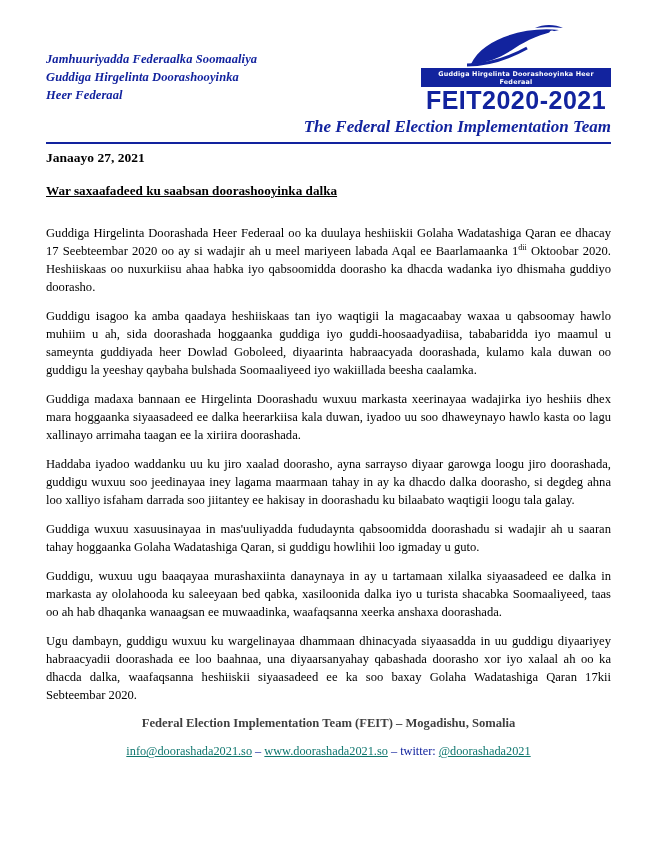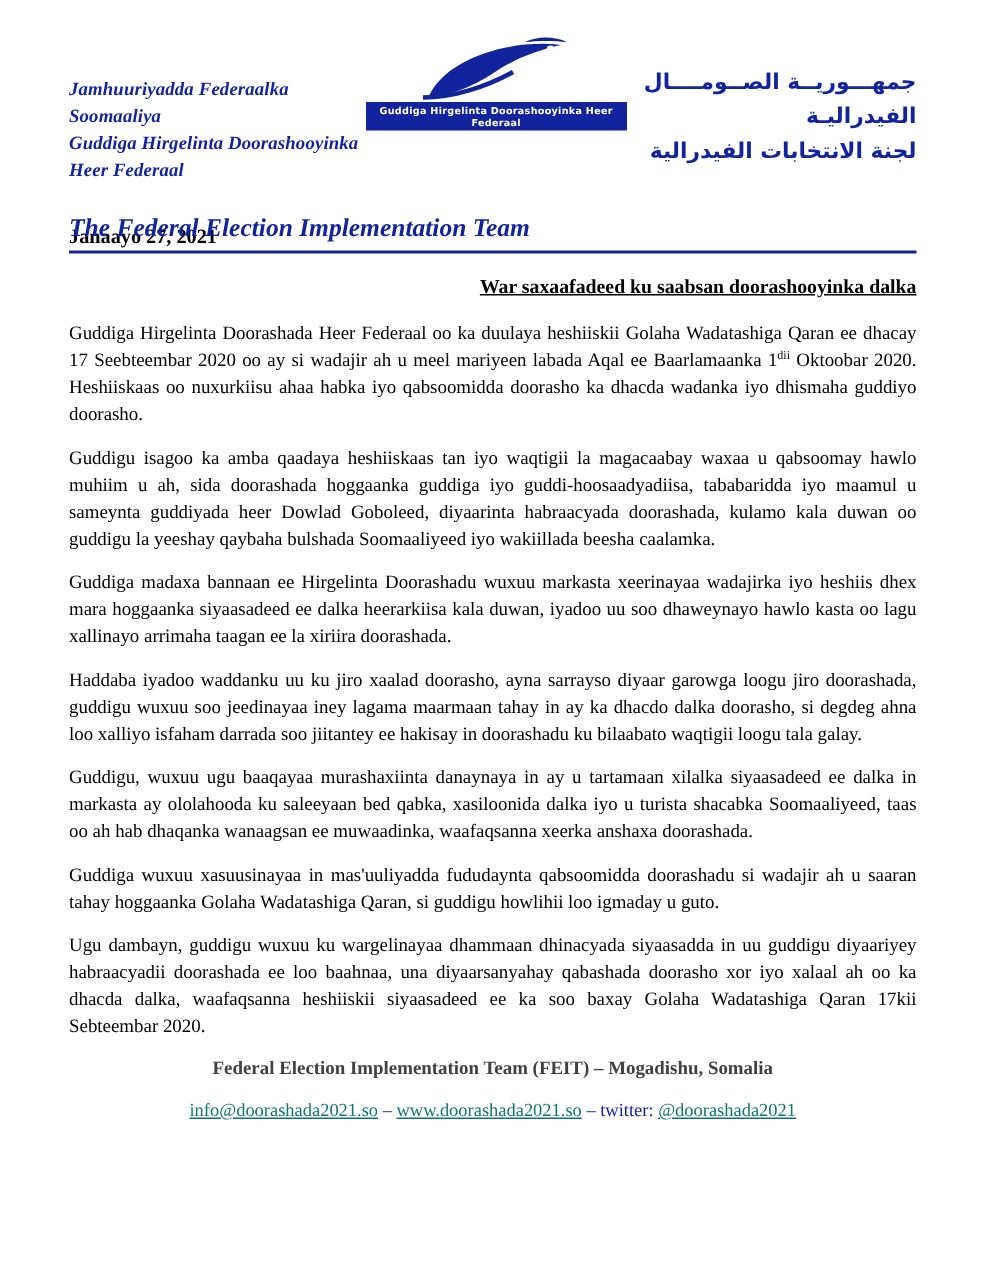--- a/index.html
+++ b/index.html
@@ -79,50 +79,50 @@
   .feit-year {
     font-family: "Liberation Sans", sans-serif;
     font-size: 25px;
     font-weight: bold;
     color: #12239e;
     letter-spacing: 0.5px;
     line-height: 1;
     margin-top: 1px;
   }
   .lh-title {
-    text-align: left;
+    text-align: right;
     color: #12239e;
     font-family: "Liberation Serif", serif;
     font-style: italic;
     font-weight: bold;
     font-size: 17px;
-    margin-top: 19px;
+    margin-top: 4px;
   }
   .lh-rule {
     border-bottom: 2px solid #12239e;
     margin-top: 5px;
   }
 
   
   .date-line {
     text-align: left;
     font-size: 13.5px;
     font-weight: bold;
     margin-top: 18px;
     padding-right: 10px;
   }
   .doc-title {
-    text-align: right;
+    text-align: left;
     font-size: 13.2px;
     font-weight: bold;
     text-decoration: underline;
     margin-top: 17px;
   }
   .content {
-    margin-top: 14px;
+    margin-top: 25px;
   }
   .content p {
     margin: 0 0 11px 0;
     font-size: 12.6px;
     line-height: 1.43;
     text-align: justify;
   }
   .content p sup {
     font-size: 8px;
     vertical-align: super;
@@ -176,43 +176,40 @@
       <div class="lh-center">
         <div class="emblem">
           <svg viewBox="0 0 170 46" width="170" height="46" aria-hidden="true">
             <path d="M40 40 C52 14, 96 2, 128 6 C110 10, 96 16, 84 24 C72 32, 56 40, 40 40 Z" fill="#12239e"></path>
             <path d="M104 4 C112 0, 124 0, 132 4 C124 3, 112 3, 104 4 Z" fill="#12239e"></path>
             <circle cx="121" cy="9" r="2.6" fill="#ffffff"></circle>
             <path d="M36 41 C56 41, 78 34, 96 24" stroke="#12239e" stroke-width="3" fill="none"></path>
           </svg>
         </div>
         <div class="feit-band">Guddiga Hirgelinta Doorashooyinka Heer Federaal</div>
+        <div class="feit-year">FEIT2020-2021</div>
       </div>
 
-      <div class="lh-right">
-        <div>جمهـــوريــة الصــومــــال الفيدراليـة</div>
-        <div>لجنة الانتخابات الفيدرالية</div>
-      </div>
 
     </div>
     <div class="lh-title">The Federal Election Implementation Team</div>
     <div class="lh-rule"></div>
   </div>
 
   <div class="date-line">Janaayo 27, 2021</div>
 
   <div class="doc-title">War saxaafadeed ku saabsan doorashooyinka dalka</div>
 
   <div class="content">
     <p>Guddiga Hirgelinta Doorashada Heer Federaal oo ka duulaya heshiiskii Golaha Wadatashiga Qaran ee dhacay 17 Seebteembar 2020 oo ay si wadajir ah u meel mariyeen labada Aqal ee Baarlamaanka  1<sup>dii</sup> Oktoobar 2020. Heshiiskaas oo nuxurkiisu ahaa habka iyo qabsoomidda doorasho ka dhacda wadanka iyo dhismaha guddiyo doorasho.</p>
     <p>Guddigu isagoo ka amba qaadaya heshiiskaas tan iyo waqtigii la magacaabay waxaa u qabsoomay hawlo muhiim u ah, sida doorashada hoggaanka guddiga iyo guddi-hoosaadyadiisa, tababaridda iyo maamul u sameynta guddiyada heer Dowlad Goboleed, diyaarinta habraacyada doorashada, kulamo kala duwan oo guddigu la yeeshay qaybaha bulshada Soomaaliyeed iyo wakiillada beesha caalamka.</p>
     <p>Guddiga madaxa bannaan ee Hirgelinta Doorashadu wuxuu markasta xeerinayaa wadajirka iyo heshiis dhex mara hoggaanka siyaasadeed ee dalka heerarkiisa kala duwan, iyadoo uu soo dhaweynayo hawlo kasta oo lagu xallinayo arrimaha taagan ee la xiriira doorashada.</p>
     <p>Haddaba iyadoo waddanku uu ku jiro xaalad doorasho, ayna sarrayso diyaar garowga loogu jiro doorashada, guddigu wuxuu soo jeedinayaa iney lagama maarmaan tahay in ay ka dhacdo dalka doorasho, si degdeg ahna loo xalliyo isfaham darrada soo jiitantey ee hakisay in doorashadu ku bilaabato waqtigii loogu tala galay.</p>
+    <p>Guddiga wuxuu xasuusinayaa in mas'uuliyadda fududaynta qabsoomidda doorashadu si wadajir ah u saaran tahay hoggaanka Golaha Wadatashiga Qaran, si guddigu howlihii loo igmaday u guto.</p>
     <p>Guddigu, wuxuu ugu baaqayaa murashaxiinta danaynaya in ay u tartamaan xilalka siyaasadeed ee dalka in markasta ay ololahooda ku saleeyaan bed qabka, xasiloonida dalka iyo u turista shacabka Soomaaliyeed, taas oo ah hab dhaqanka wanaagsan ee muwaadinka, waafaqsanna xeerka anshaxa doorashada.</p>
-    <p>Guddiga wuxuu xasuusinayaa in mas'uuliyadda fududaynta qabsoomidda doorashadu si wadajir ah u saaran tahay hoggaanka Golaha Wadatashiga Qaran, si guddigu howlihii loo igmaday u guto.</p>
     <p>Ugu dambayn, guddigu wuxuu ku wargelinayaa dhammaan dhinacyada siyaasadda in uu guddigu diyaariyey habraacyadii doorashada ee loo baahnaa, una diyaarsanyahay qabashada doorasho xor iyo xalaal ah oo ka dhacda dalka, waafaqsanna heshiiskii siyaasadeed ee ka soo baxay  Golaha Wadatashiga Qaran  17kii Sebteembar 2020.</p>
   </div>
 
 
   <div class="footer-org">Federal Election Implementation Team (FEIT) – Mogadishu, Somalia</div>
 
   <div class="footer-links">
     <a href="#">info@doorashada2021.so</a><span class="sep"> – </span><a href="#">www.doorashada2021.so</a><span class="sep"> – twitter: </span><a href="#" class="nolink">@doorashada2021</a>
   </div>
 

